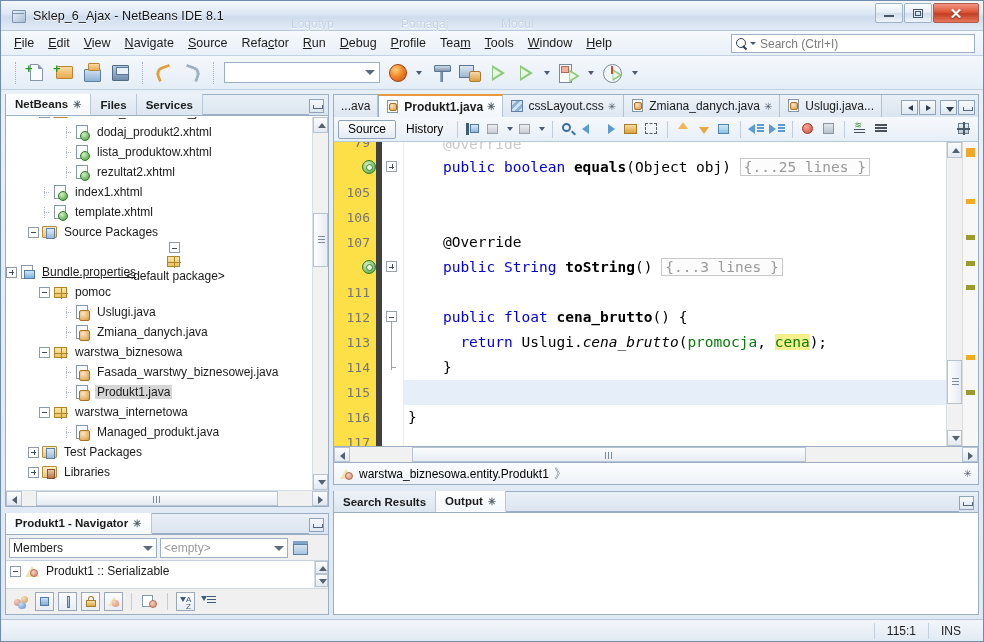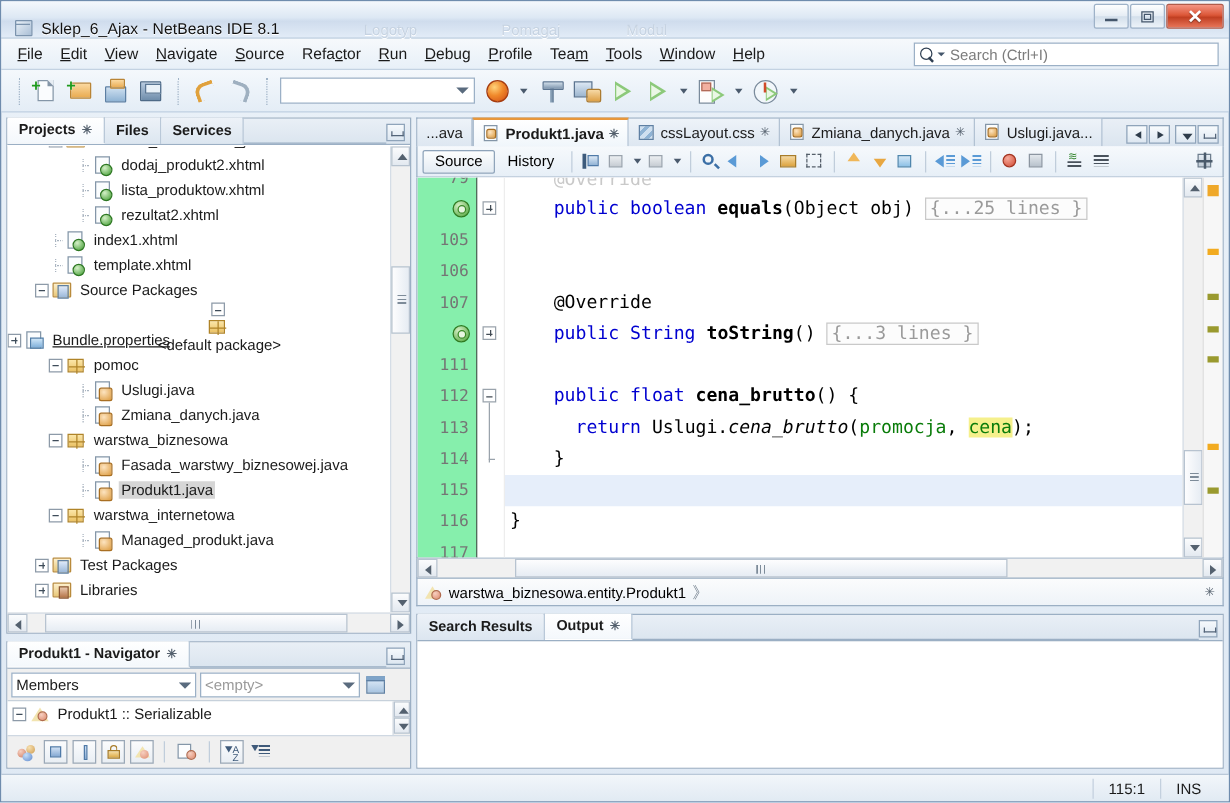--- a/index.html
+++ b/index.html
@@ -18,21 +18,21 @@
     border: 1px solid #6f8cad;
     overflow: hidden;
   }
 
   
   #titlebar {
     position: relative;
     height: 30px;
     background: linear-gradient(180deg,#f4f8fc 0%, #dde8f4 45%, #cfdced 55%, #e2ecf7 100%);
     border-bottom: 1px solid #b5c7dc;
-    display: flex; align-items: flex-end;
+    display: flex; align-items: center;
   }
   #titlebar .tb-icon {
     width: 16px; height: 16px; margin-left: 10px; margin-right: 6px;
     position: relative;
   }
   .cube { width:14px;height:14px; position:relative; }
   .cube:before{
     content:""; position:absolute; left:1px; top:2px; width:12px; height:11px;
     background:linear-gradient(135deg,#e9f0f7,#aabfd6);
     border:1px solid #7b93ad; border-radius:1px;
@@ -412,21 +412,21 @@
   .magnif{position:absolute;left:4px;top:4px;width:9px;height:9px;border-radius:50%;
     border:2px solid #3b6fa6;}
   .magnif:after{content:"";position:absolute;left:7px;top:7px;width:5px;height:2px;background:#3b6fa6;transform:rotate(45deg);}
 
   #editor-body {
     flex:1 1 auto; position:relative; background:#fff;
     border:1px solid #9bafc4; border-top:none; overflow:hidden;
     display:flex; min-height:0;
   }
   #gutter {
-    width:48px; flex:0 0 48px; background:#86efac; border-right:1px solid #404040;
+    width:48px; flex:0 0 48px; background:#fde047; border-right:6px solid #404040;
     position:relative; overflow:hidden;
   }
   #foldbar {
     width:22px; flex:0 0 22px; background:#fff; position:relative; overflow:hidden;
     border-right:1px solid #ededed;
   }
   #code-area { flex:1 1 auto; position:relative; overflow:hidden; background:#fff; }
   .ln {
     position:absolute; right:6px; font-family:"DejaVu Sans Mono", monospace;
     font-size:13px; color:#757575; line-height:25px; height:25px;
@@ -589,21 +589,21 @@
     <span class="caret-sm"></span>
   </div>
 
   <div id="main">
 
     <div id="left-col">
 
       <div class="panel" style="flex:1 1 auto;">
         <div class="panel-tabbar">
           <div class="ptab active">
-            <span>Projects</span>
+            <span>NetBeans</span>
             <span class="xmark">✳</span>
           </div>
           <div class="ptab">
             <span>Files</span>
           </div>
           <div class="ptab">
             <span>Services</span>
           </div>
           <div class="ptab-filler"></div>
           <div class="minbtn"></div>

